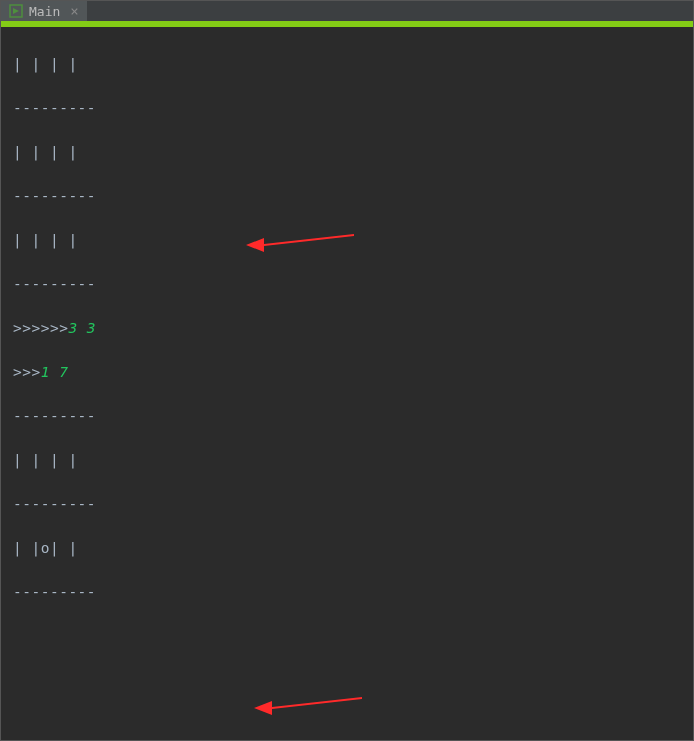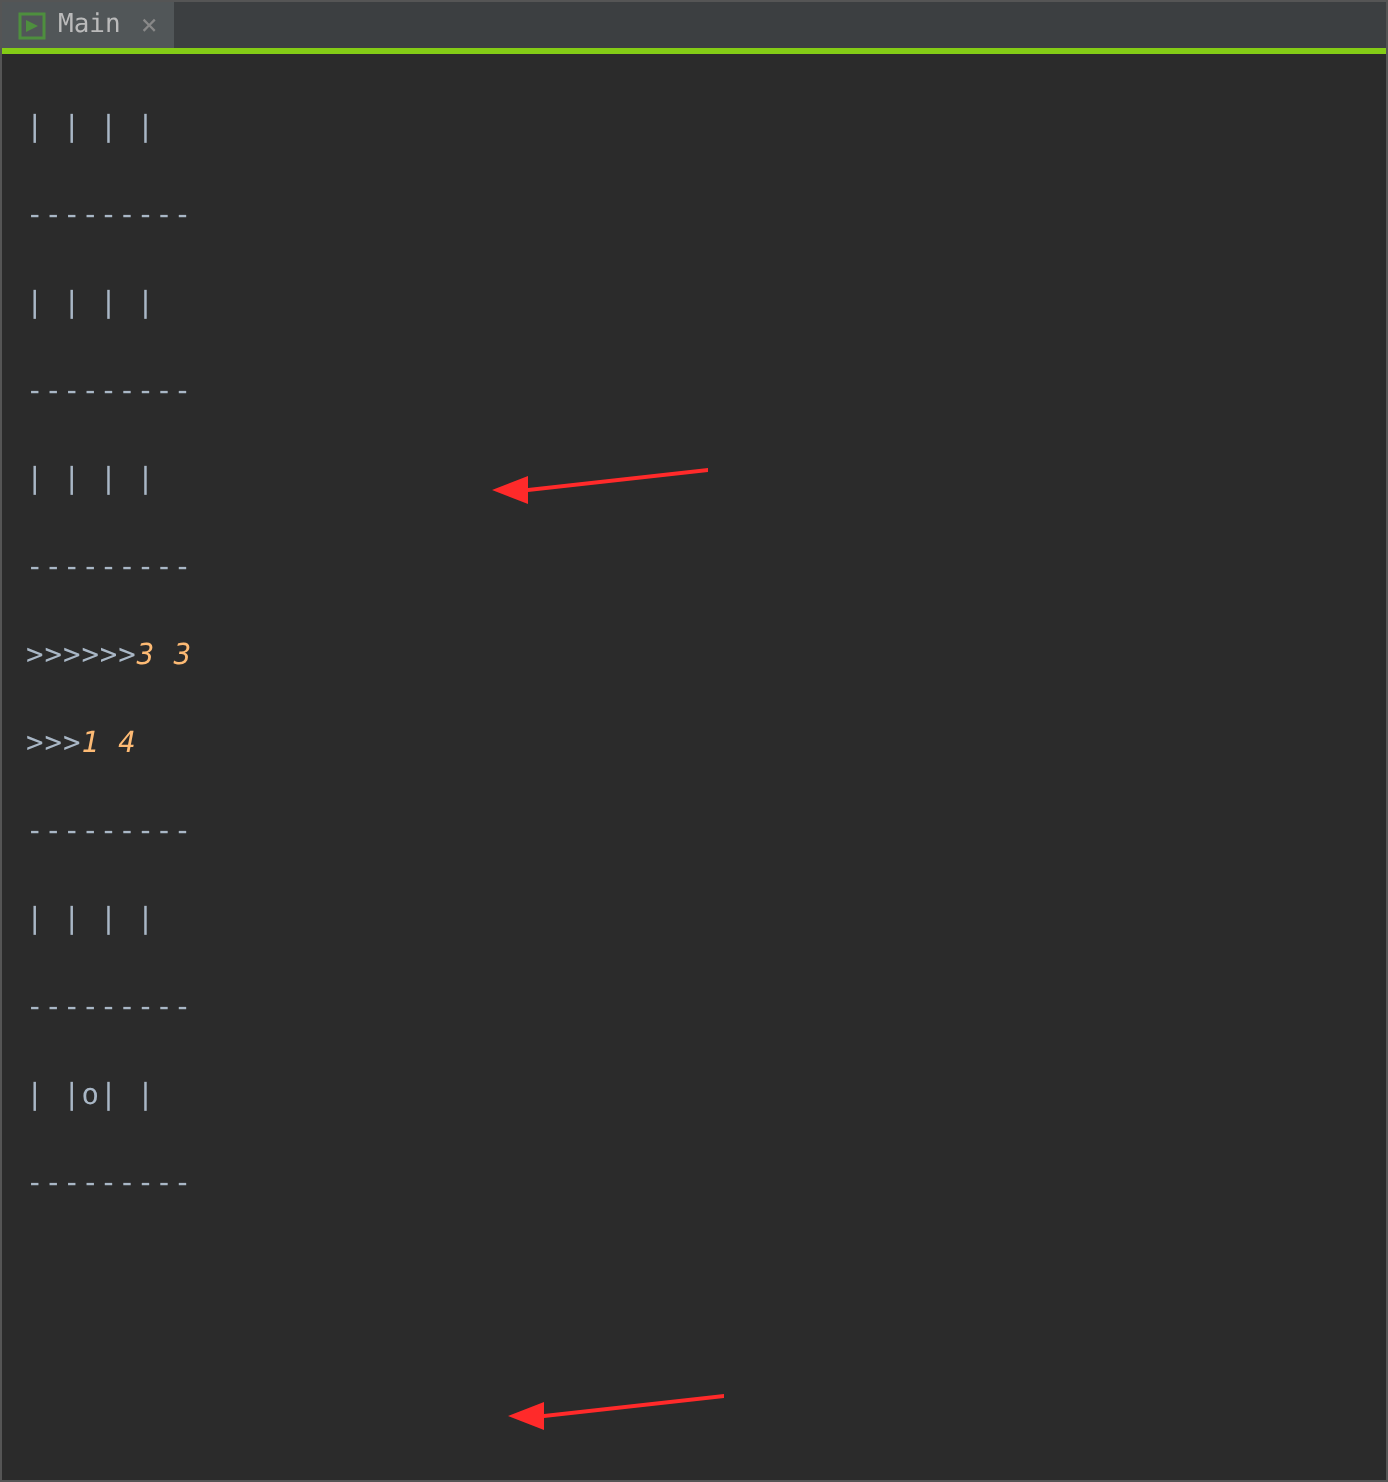--- a/index.html
+++ b/index.html
@@ -12,21 +12,21 @@
       color: #a9b7c6;
       overflow: hidden;
       position: relative;
       border: 1px solid #555;
     }
     .tab-bar {
       height: 26px;
       background: #3c3f41;
       display: flex;
       align-items: center;
-      border-bottom: 3px solid #84cc16;
+      border-bottom: 6px solid #84cc16;
     }
     .tab {
       display: flex;
       align-items: center;
       padding: 0 8px;
       height: 100%;
       background: #515658;
       color: #bbbbbb;
       font-size: 13px;
       gap: 6px;
@@ -46,21 +46,21 @@
     }
     .console {
       padding: 4px 8px 4px 12px;
       line-height: 22px;
       font-size: 14.5px;
       letter-spacing: 0.5px;
       white-space: pre;
       overflow: hidden;
     }
     .line { color: #a9b7c6; }
-    .input-green { color: #fdba74; font-style: italic; }
+    .input-green { color: #22c55e; font-style: italic; }
     .prompt { color: #a9b7c6; }
     .arrow-svg {
       position: absolute;
       pointer-events: none;
     }
   </style>
 </head>
 <body>
 
 <div class="tab-bar">
@@ -77,21 +77,21 @@
 </div>
 
 <div class="console">
 <div class="line">| | | |</div>
 <div class="line">---------</div>
 <div class="line">| | | |</div>
 <div class="line">---------</div>
 <div class="line">| | | |</div>
 <div class="line">---------</div>
 <div class="line"><span class="prompt">&gt;&gt;&gt;&gt;&gt;&gt;</span><span class="input-green">3 3</span></div>
-<div class="line"><span class="prompt">&gt;&gt;&gt;</span><span class="input-green">1 4</span></div>
+<div class="line"><span class="prompt">&gt;&gt;&gt;</span><span class="input-green">1 7</span></div>
 <div class="line">---------</div>
 <div class="line">| | | |</div>
 <div class="line">---------</div>
 <div class="line">| |o| |</div>
 <div class="line">---------</div>
 
 
 
 
 

